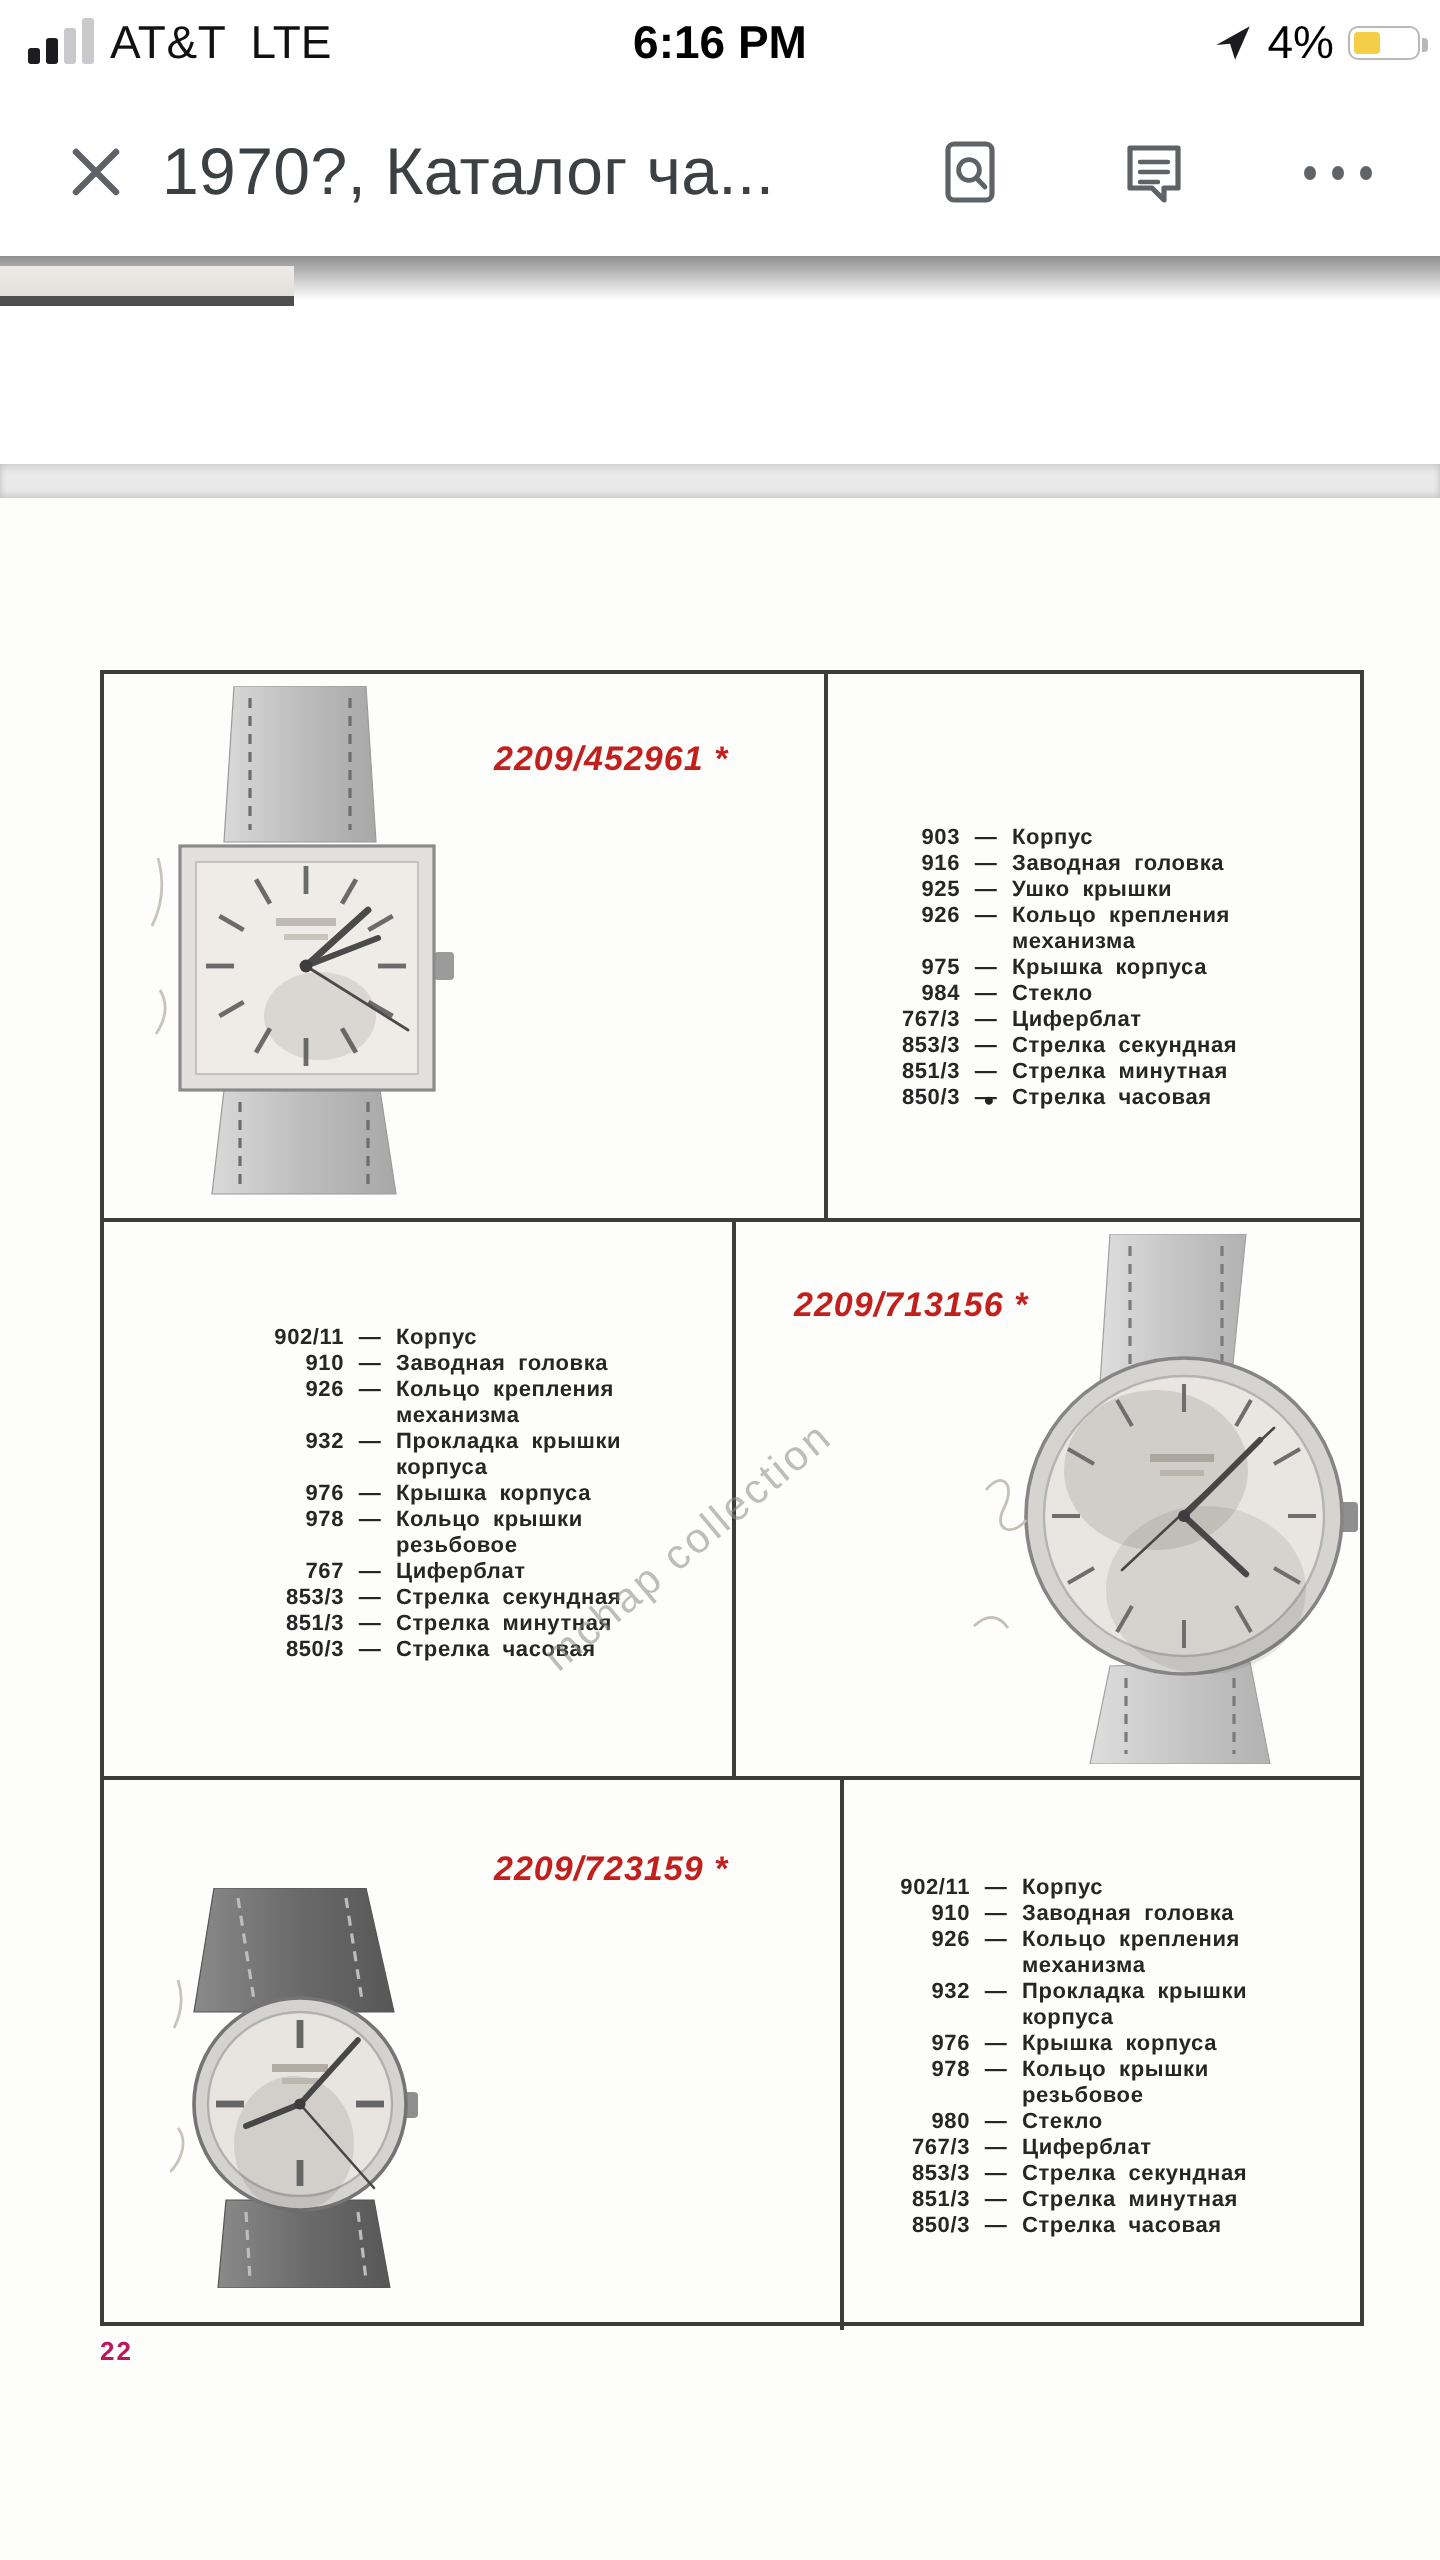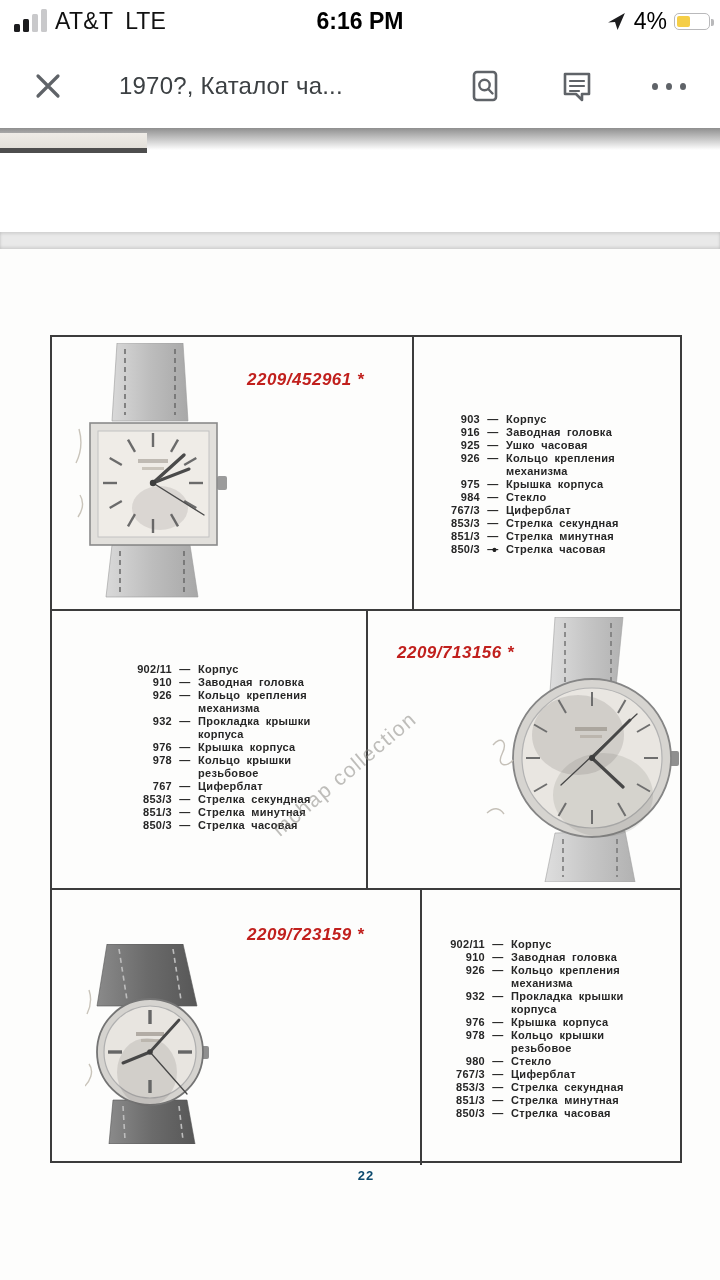--- a/index.html
+++ b/index.html
@@ -19,21 +19,21 @@
   .sb-right { position:absolute; right:10px; top:8px; display:flex; align-items:center; gap:7px; }
   .battery-pct { font-size:23px; color:#000; }
   .battery { position:relative; width:36px; height:17px; border:1.5px solid #b9b9bb; border-radius:5px; }
   .battery .fill { position:absolute; left:2px; top:2px; bottom:2px; width:38%; border-radius:2px; }
   .battery .nub { position:absolute; right:-5px; top:4.5px; width:3px; height:7px; background:#b9b9bb; border-radius:0 2px 2px 0; }
 
   
   .toolbar { position:absolute; top:44px; left:0; width:720px; height:84px; background:#fff;
     display:flex; align-items:center; }
   .tb-close { width:30px; height:30px; margin-left:33px; cursor:pointer; }
-  .tb-title { margin-left:56px; font-size:24px; color:#3c4043; letter-spacing:.2px; white-space:nowrap;
+  .tb-title { margin-left:18px; font-size:33px; color:#3c4043; letter-spacing:.2px; white-space:nowrap;
     overflow:hidden; max-width:330px; }
   .tb-icons { position:absolute; right:0; display:flex; align-items:center; }
   .tb-btn { width:34px; height:34px; margin-right:58px; cursor:pointer; }
   .tb-btn:last-child { margin-right:34px; }
   .dots { display:flex; gap:8px; align-items:center; height:34px; }
   .dots i { width:7px; height:7px; border-radius:50%; background:#5f6368; }
 
   
   .toolbar-shadow { position:absolute; top:128px; left:0; width:720px; height:22px;
     background:linear-gradient(#8f8f8f, rgba(255,255,255,0)); }
@@ -56,22 +56,22 @@
   .part-row { display:grid; grid-template-columns:52px 16px 1fr; column-gap:5px; }
   .part-row > span { font-size:11px; line-height:13px; font-weight:700; color:#262626;
     letter-spacing:.3px; }
   .p-num { text-align:right; }
   .p-dash { text-align:center; }
   .p-name { white-space:pre-line; word-spacing:3px; }
   .stray-dot { position:absolute; font-size:14px; font-weight:700; color:#222; }
 
   .watermark { position:absolute; font-size:21px; color:rgba(138,136,132,.55); letter-spacing:1.5px;
     transform:rotate(-40deg); transform-origin:left bottom; white-space:nowrap; }
-  .page-num { position:absolute; left:50px; top:919px; width:632px; text-align:center;
-    font-size:13px; font-weight:700; color:#0c4a6e; letter-spacing:1px; }
+  .page-num { position:absolute; left:50px; top:919px; width:632px; text-align:left;
+    font-size:13px; font-weight:700; color:#be185d; letter-spacing:1px; }
 
   .watch { position:absolute; }
 </style>
 </head>
 <body>
 
 <div class="screen">
 
   <div class="statusbar">
     <div class="sb-left">
@@ -144,21 +144,21 @@
 
           <div class="part-row">
             <span class="p-num">916</span>
             <span class="p-dash">—</span>
             <span class="p-name">Заводная головка</span>
           </div>
 
           <div class="part-row">
             <span class="p-num">925</span>
             <span class="p-dash">—</span>
-            <span class="p-name">Ушко часовая</span>
+            <span class="p-name">Ушко крышки</span>
           </div>
 
           <div class="part-row">
             <span class="p-num">926</span>
             <span class="p-dash">—</span>
             <span class="p-name">Кольцо крепления
 механизма</span>
           </div>
 
           <div class="part-row">

